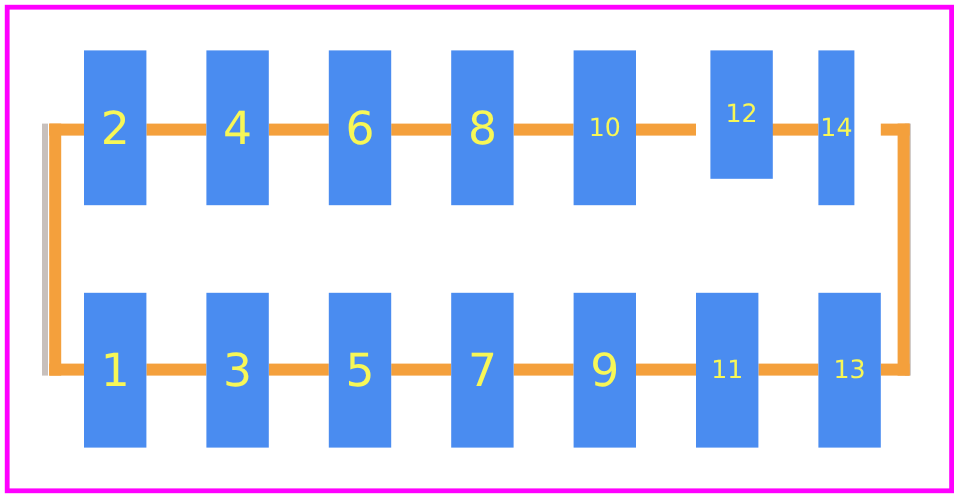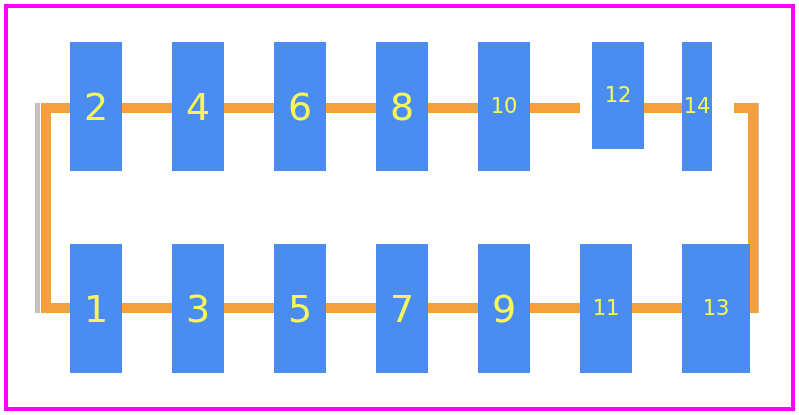--- a/index.html
+++ b/index.html
@@ -122,18 +122,18 @@
       </div>
       <div class="pad" style="left: 376px; top: 244px; width: 52px; height: 129px; background: rgb(74, 140, 240);">
         <span class="pad-label wide" style="color: rgb(247, 247, 87);">7</span>
       </div>
       <div class="pad" style="left: 478px; top: 244px; width: 52px; height: 129px; background: rgb(74, 140, 240);">
         <span class="pad-label wide" style="color: rgb(247, 247, 87);">9</span>
       </div>
       <div class="pad" style="left: 580px; top: 244px; width: 52px; height: 129px; background: rgb(74, 140, 240);">
         <span class="pad-label narrow" style="color: rgb(247, 247, 87);">11</span>
       </div>
-      <div class="pad" style="left: 682px; top: 244px; width: 68px; height: 129px; background: rgb(74, 140, 240);">
+      <div class="pad" style="left: 682px; top: 244px; width: 52px; height: 129px; background: rgb(74, 140, 240);">
         <span class="pad-label narrow" style="color: rgb(247, 247, 87);">13</span>
       </div>
     </div>
 
 </div>
 
 </body></html>

